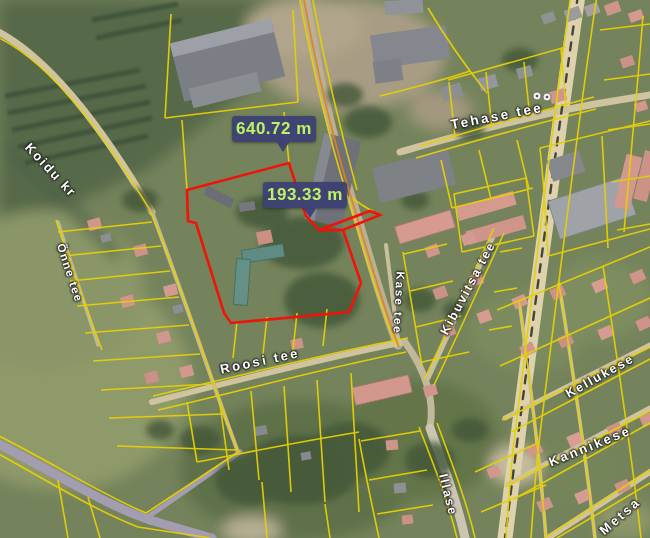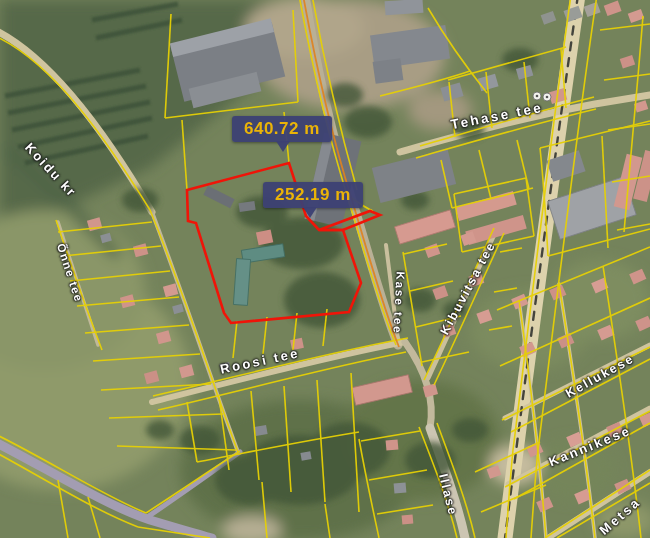--- a/index.html
+++ b/index.html
@@ -5,22 +5,22 @@
   html,body{margin:0;padding:0;background:#222;}
   #stage{position:relative;width:650px;height:538px;overflow:hidden;
          font-family:"Liberation Sans",sans-serif;background:#74835b;}
   #stage svg{position:absolute;left:0;top:0;}
   .street{position:absolute;color:#fff;font-weight:bold;white-space:nowrap;
           letter-spacing:2px;font-size:12.5px;
           text-shadow:0 1px 2px rgba(25,25,25,.95),0 -1px 2px rgba(25,25,25,.8),
                       1px 0 2px rgba(25,25,25,.8),-1px 0 2px rgba(25,25,25,.8);
           transform:translate(-50%,-50%) rotate(var(--r,0deg));}
   .badge{position:absolute;z-index:30;}
-  .badge .box{background:rgba(60,64,116,.95);color:#eab308;font-weight:bold;
-              font-size:17px;line-height:1;padding:4px 12px 5px;border-radius:3px;
+  .badge .box{background:rgba(60,64,116,.95);color:#bef264;font-weight:bold;
+              font-size:17px;line-height:1;padding:4px 4px 5px;border-radius:3px;
               letter-spacing:.5px;box-shadow:0 1px 3px rgba(0,0,0,.4);}
   .badge .ptr{position:absolute;width:0;height:0;top:25px;
               border:7px solid transparent;border-bottom:none;
               border-top:11px solid rgba(60,64,116,.95);}
 </style>
 </head>
 <body>
 
 <div id="stage">
 
@@ -312,17 +312,17 @@
 <div class="street" style="left:600px;top:376px;--r:-29deg;">Kellukese</div>
 <div class="street" style="left:590px;top:446px;--r:-22deg;font-size:13px;letter-spacing:2.5px;">Kannikese</div>
 <div class="street" style="left:448px;top:495px;--r:76deg;">Illase</div>
 <div class="street" style="left:620px;top:516px;--r:-41deg;font-size:13px;letter-spacing:2.5px;">Metsa</div>
 
 <div class="badge" style="left:232px;top:116px;">
   <div class="box">640.72 m</div>
   <div class="ptr" style="left:44px;"></div>
 </div>
 <div class="badge" style="left:263px;top:182px;">
-  <div class="box">252.19 m</div>
+  <div class="box">193.33 m</div>
   <div class="ptr" style="left:40px;"></div>
 </div>
 
 </div>
 
 </body></html>

